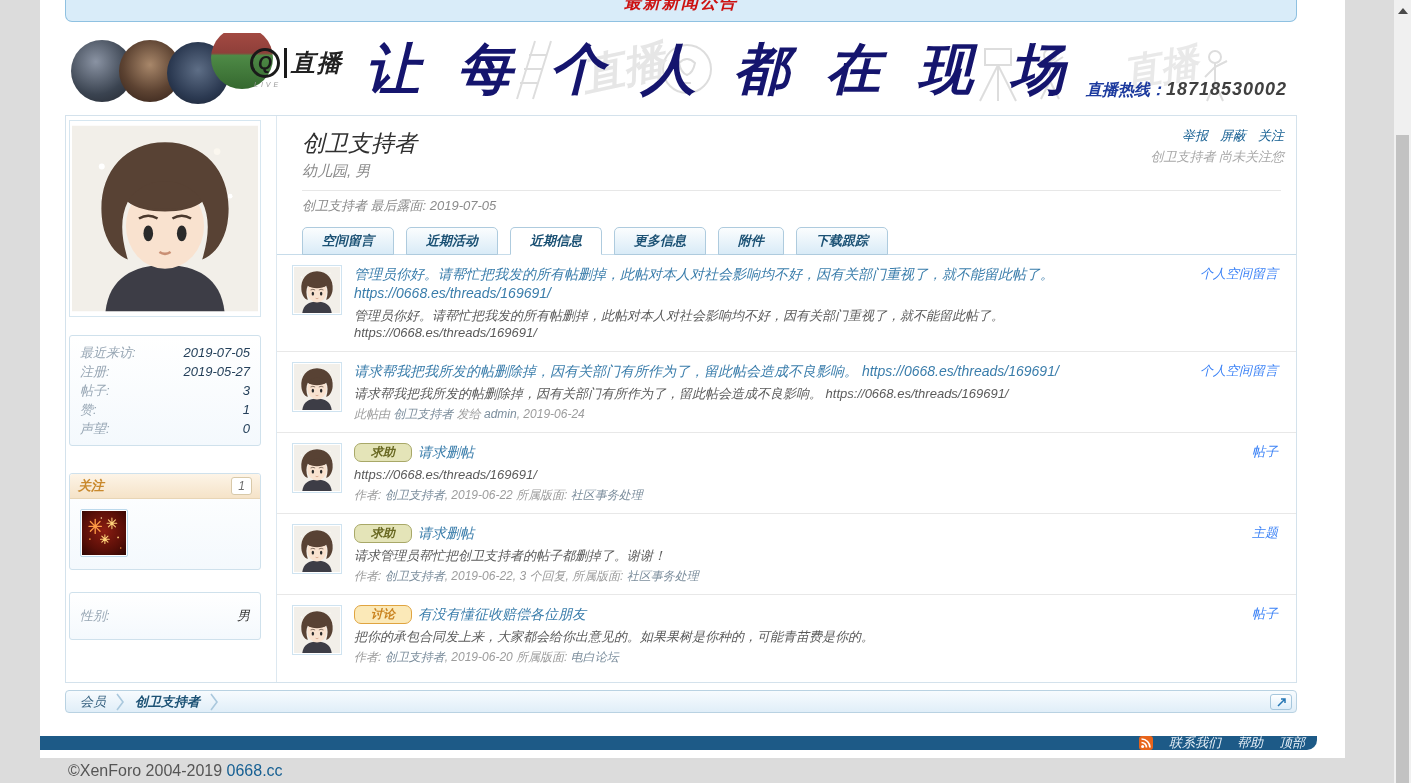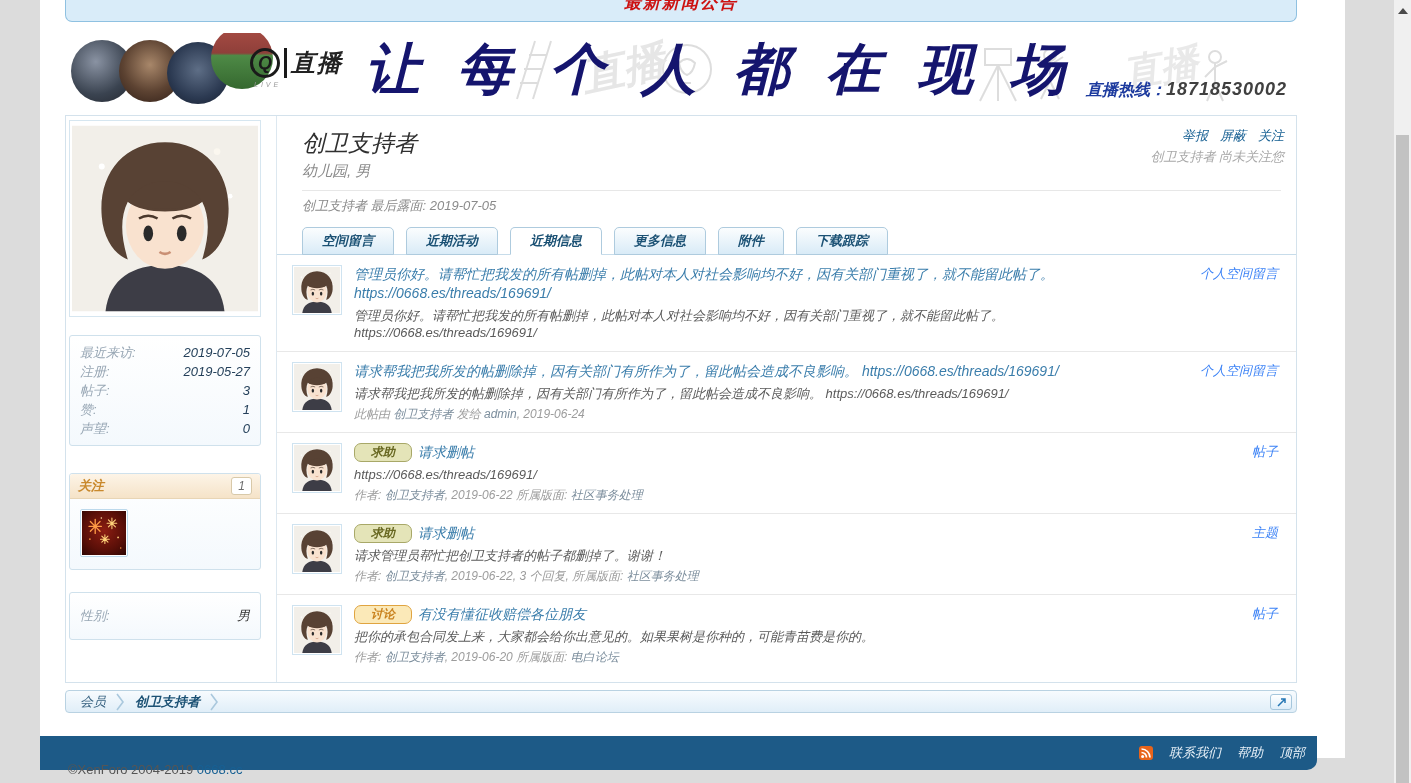--- a/index.html
+++ b/index.html
@@ -105,26 +105,26 @@
                 background:linear-gradient(#f7fbfe,#e0eef8); display:flex; align-items:center;
                 font-size:13px; padding:0 30px 0 14px; }
   .crumb { color:#35607f; }
   .crumb.active { font-weight:bold; color:#1b5174; }
   .crumb-arrow { margin:0 10px; display:inline-flex; }
   .jump-btn { position:absolute; right:4px; top:3px; width:22px; height:16px; border:1px solid #a5c6dc;
               border-radius:3px; background:linear-gradient(#ffffff,#ddeefa); display:flex;
               align-items:center; justify-content:center; cursor:pointer; }
 
   
-  .footer-bar { position:absolute; left:0; top:736px; width:1277px; height:34px; background:#1d5a87;
+  .footer-bar { position:absolute; left:0; top:736px; width:1277px; height:14px; background:#1d5a87;
                 border-radius:0 0 10px 0; display:flex; justify-content:flex-end; align-items:center;
                 gap:16px; padding-right:12px; }
   .footer-bar a { color:#e8f1f8; font-size:13px; }
   .rss-icon { width:14px; height:14px; background:#e8641b; border-radius:3px; display:inline-flex; }
-  .copyright { position:absolute; left:68px; top:762px; font-size:13px; color:#555; }
+  .copyright { position:absolute; left:68px; top:762px; font-size:16px; color:#555; }
   .copyright a { color:#176093; }
 
   
   .scrollbar { position:absolute; right:0; top:0; width:17px; height:783px; background:#f0f0f0; }
   .scroll-up { position:absolute; top:8px; left:4px; width:0; height:0;
                border-left:5px solid transparent; border-right:5px solid transparent;
                border-bottom:6px solid #4a4a4a; cursor:pointer; }
   .scroll-thumb { position:absolute; left:2px; right:2px; top:135px; bottom:0; background:#c2c2c2; cursor:pointer; }
 </style>
 </head>

